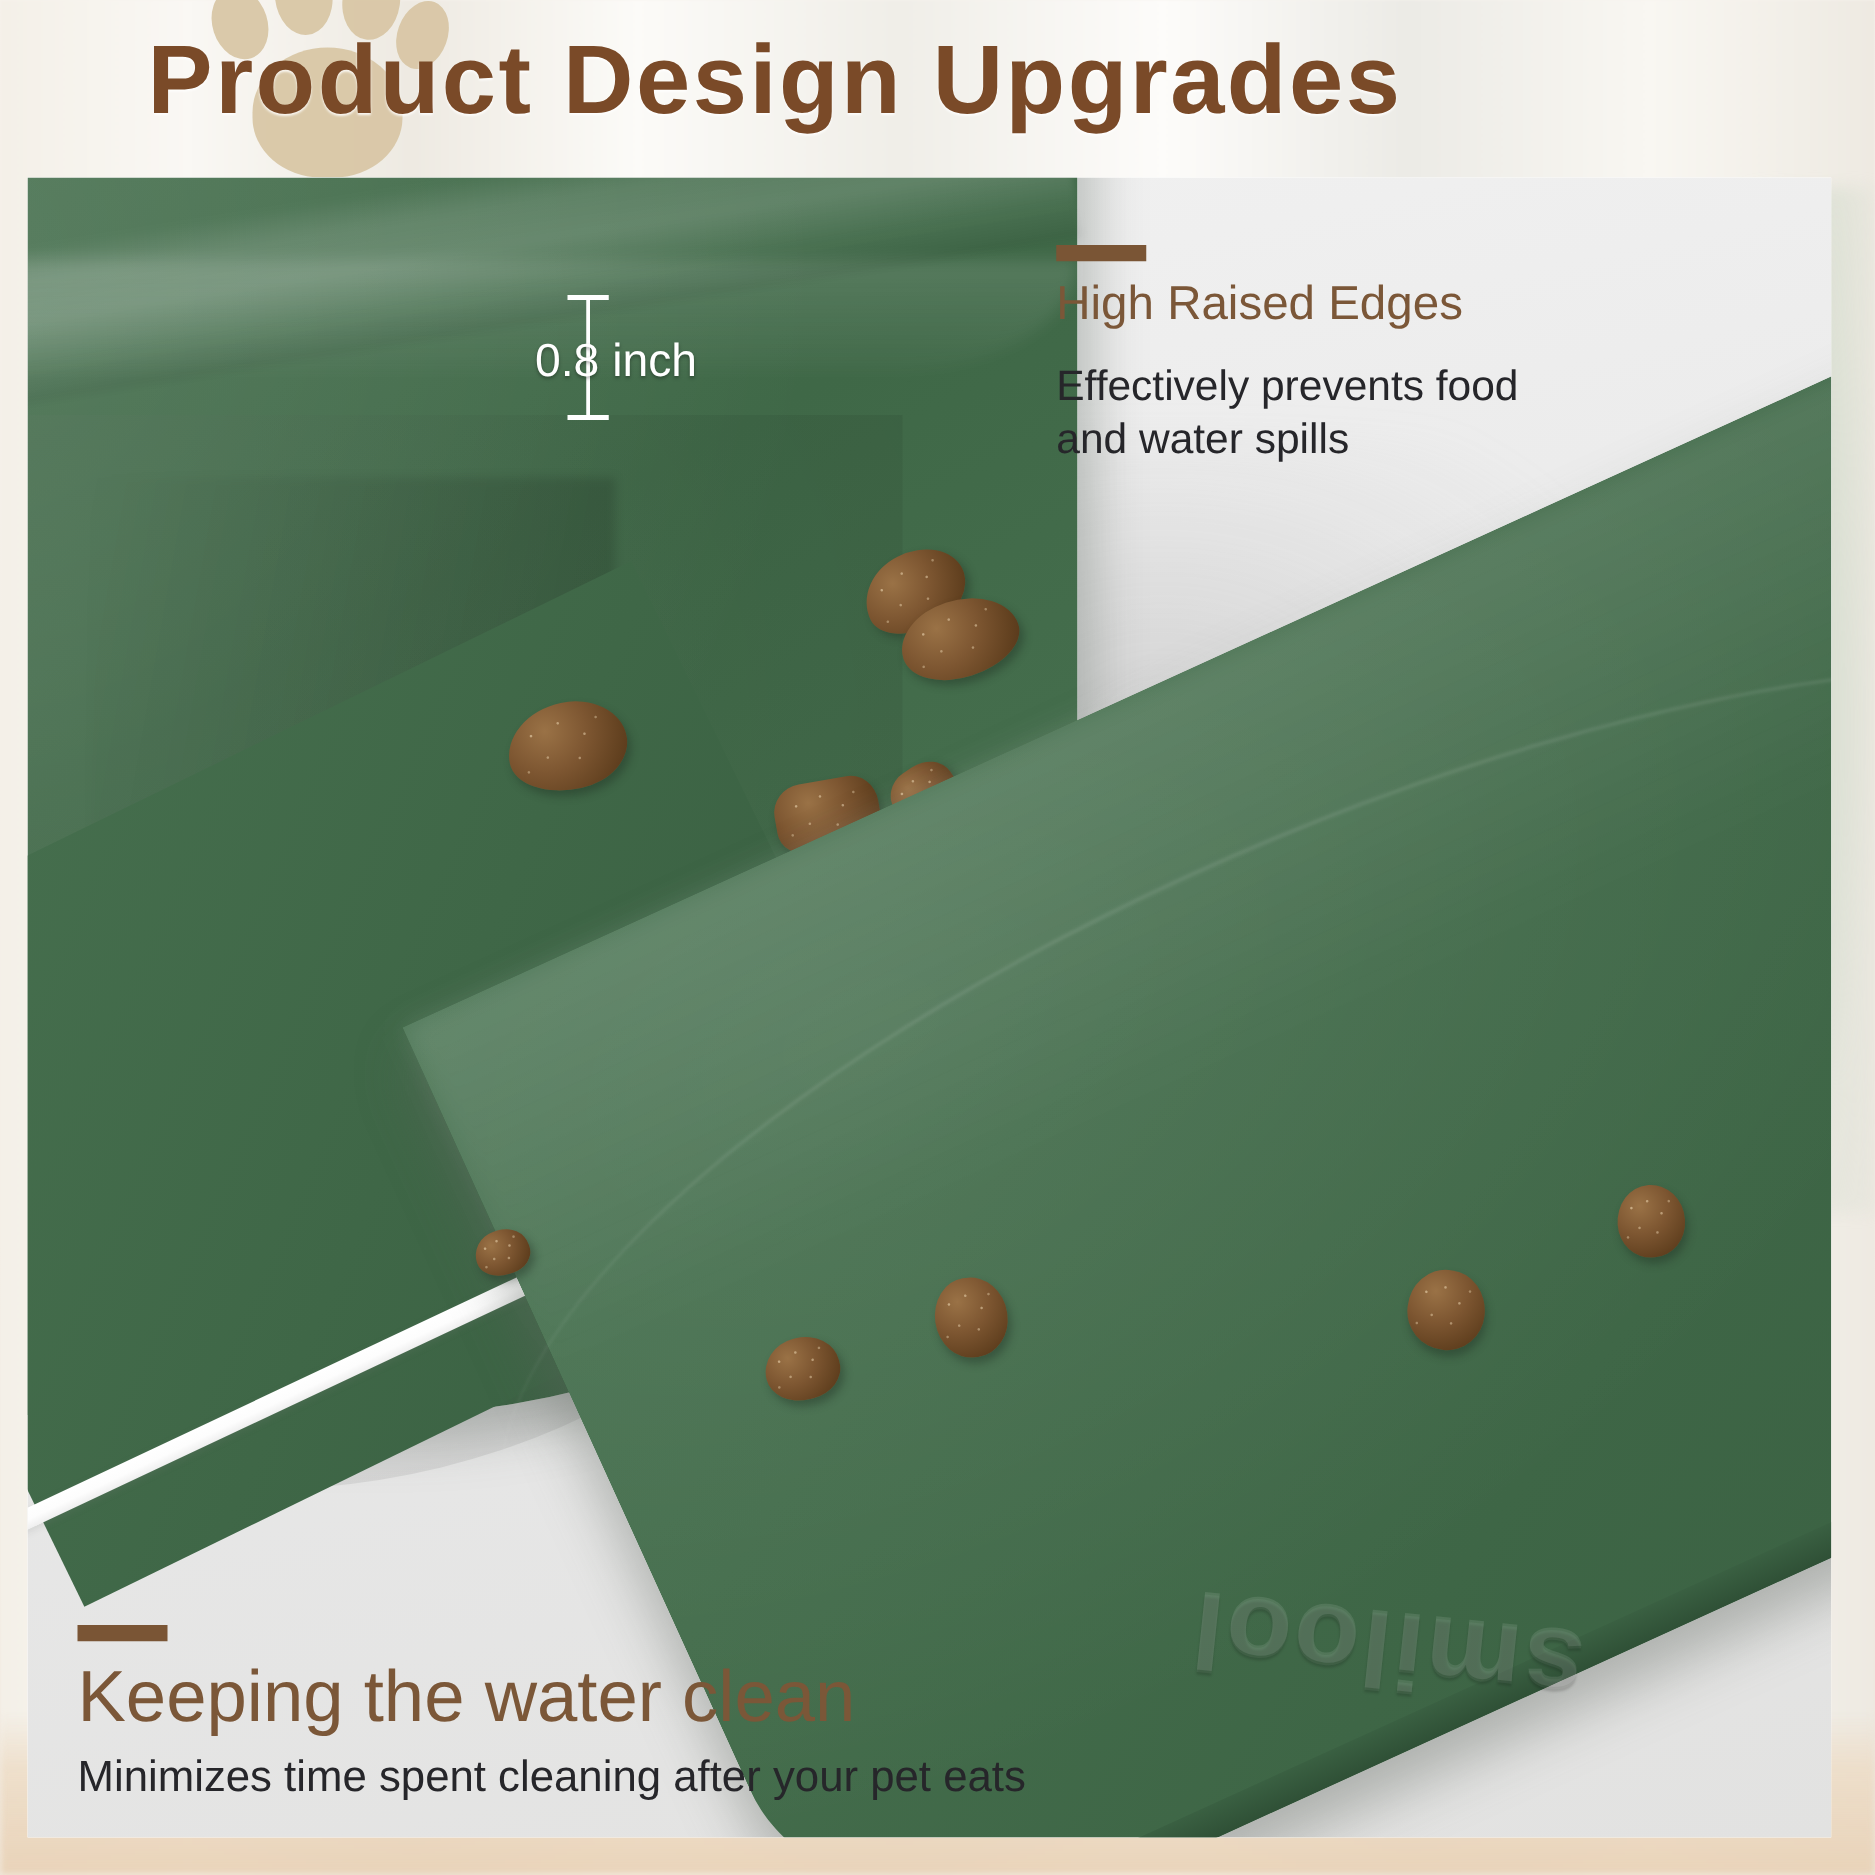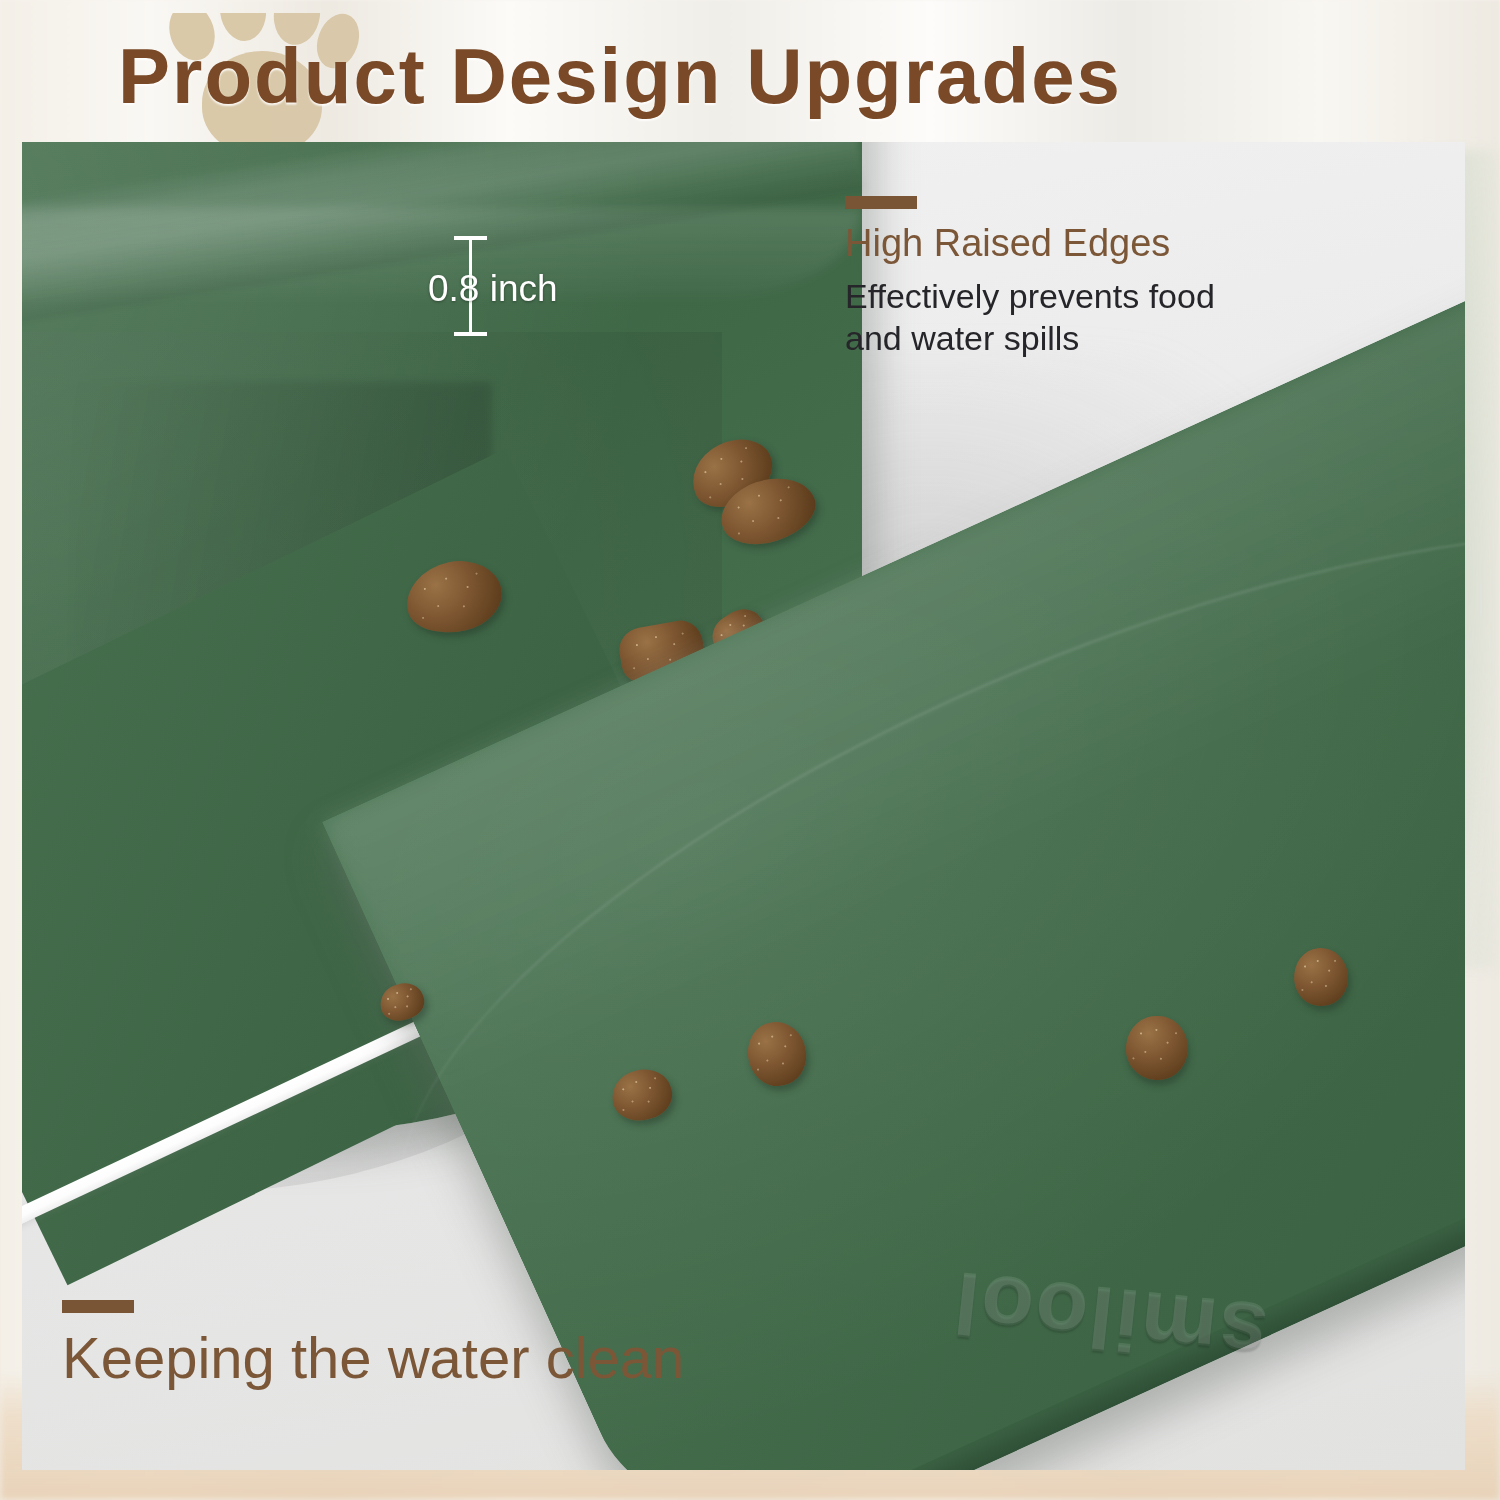--- a/index.html
+++ b/index.html
@@ -50,21 +50,21 @@
     width: 120px; height: 820px;
     background: radial-gradient(ellipse at 60% 20%, rgba(196,210,192,0.55) 0%, rgba(225,231,221,0) 62%),
                 radial-gradient(ellipse at 40% 55%, rgba(203,215,198,0.45) 0%, rgba(230,234,226,0) 60%),
                 radial-gradient(ellipse at 70% 80%, rgba(210,218,205,0.4) 0%, rgba(233,236,230,0) 60%);
     filter: blur(6px);
   }
 
   
   .header {
     position: absolute;
-    left: 0; top: 13px;
+    left: 0; top: 0;
     width: 1240px; height: 142px;
     overflow: hidden;
   }
   .paw {
     position: absolute;
     left: 168px; top: -36px;
     width: 190px; height: 180px;
     opacity: 0.95;
   }
   .paw i {
@@ -306,21 +306,21 @@
   .callout-title {
     font-size: 38px;
     color: #7b5738;
     line-height: 1.08;
     white-space: nowrap;
   }
   .callout-sub {
     font-size: 34px;
     color: #26262a;
     line-height: 1.24;
-    margin-top: 11px;
+    margin-top: 24px;
   }
   .callout-sub span { display: block; white-space: nowrap; }
 
   .callout-top  { left: 845px; top: 196px; }
   .callout-bot  { left: 62px;  top: 1300px; }
   .callout-bot .callout-title { font-size: 58px; }
   .callout-bot .callout-sub { font-size: 35px; margin-top: 10px; }
 </style>
 </head>
 <body>
@@ -392,15 +392,18 @@
     <div class="callout-title">High Raised Edges</div>
     <div class="callout-sub">
       <span>Effectively prevents food</span>
       <span>and water spills</span>
     </div>
   </div>
 
   <div class="callout callout-bot">
     <div class="accent-bar"></div>
     <div class="callout-title">Keeping the water clean</div>
+    <div class="callout-sub">
+      <span>Minimizes time spent cleaning after your pet eats</span>
+    </div>
   </div>
 
 </div>
 
 </body></html>

